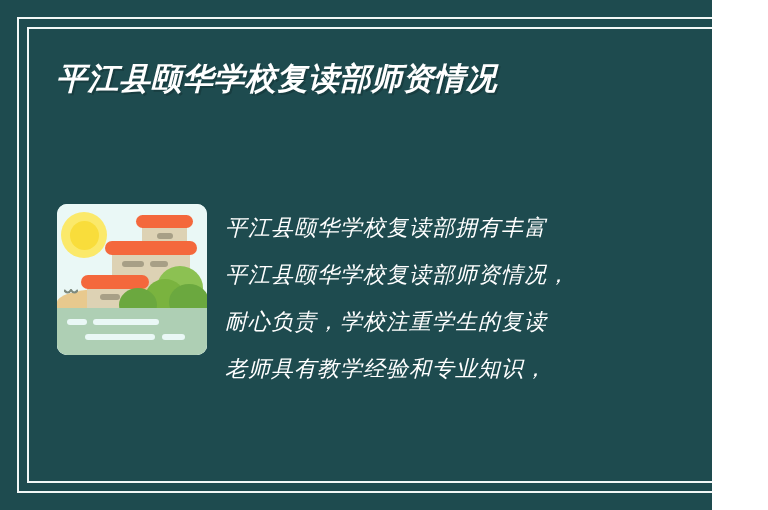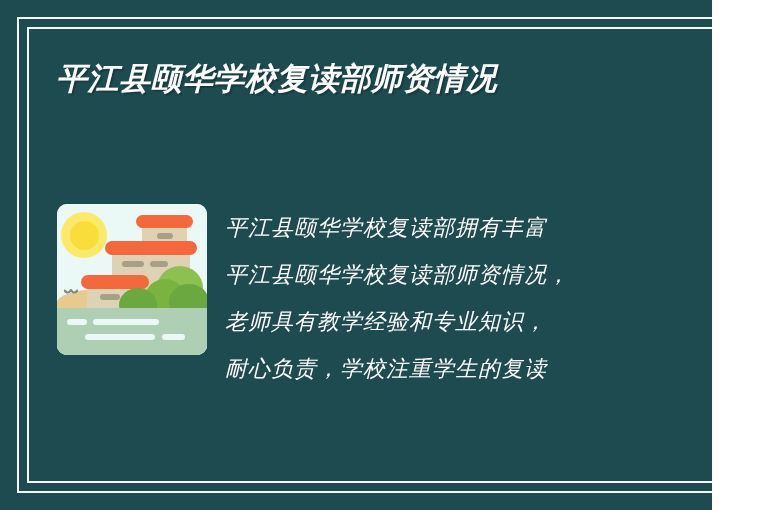--- a/index.html
+++ b/index.html
@@ -237,18 +237,18 @@
       <div class="bird">
         <svg width="14" height="8" viewBox="0 0 14 8">
           <path d="M0 1 Q4 6 7 1 Q10 6 14 1" stroke="#7e8a7e" stroke-width="2.2" fill="none"></path>
         </svg>
       </div>
     </div>
 
     <div class="body-text">
       <span class="body-line">平江县颐华学校复读部拥有丰富</span>
       <span class="body-line">平江县颐华学校复读部师资情况，</span>
+      <span class="body-line">耐心负责，学校注重学生的复读</span>
       <span class="body-line">老师具有教学经验和专业知识，</span>
-      <span class="body-line">耐心负责，学校注重学生的复读</span>
     </div>
 
   </div>
 </div>
 
 </body></html>

